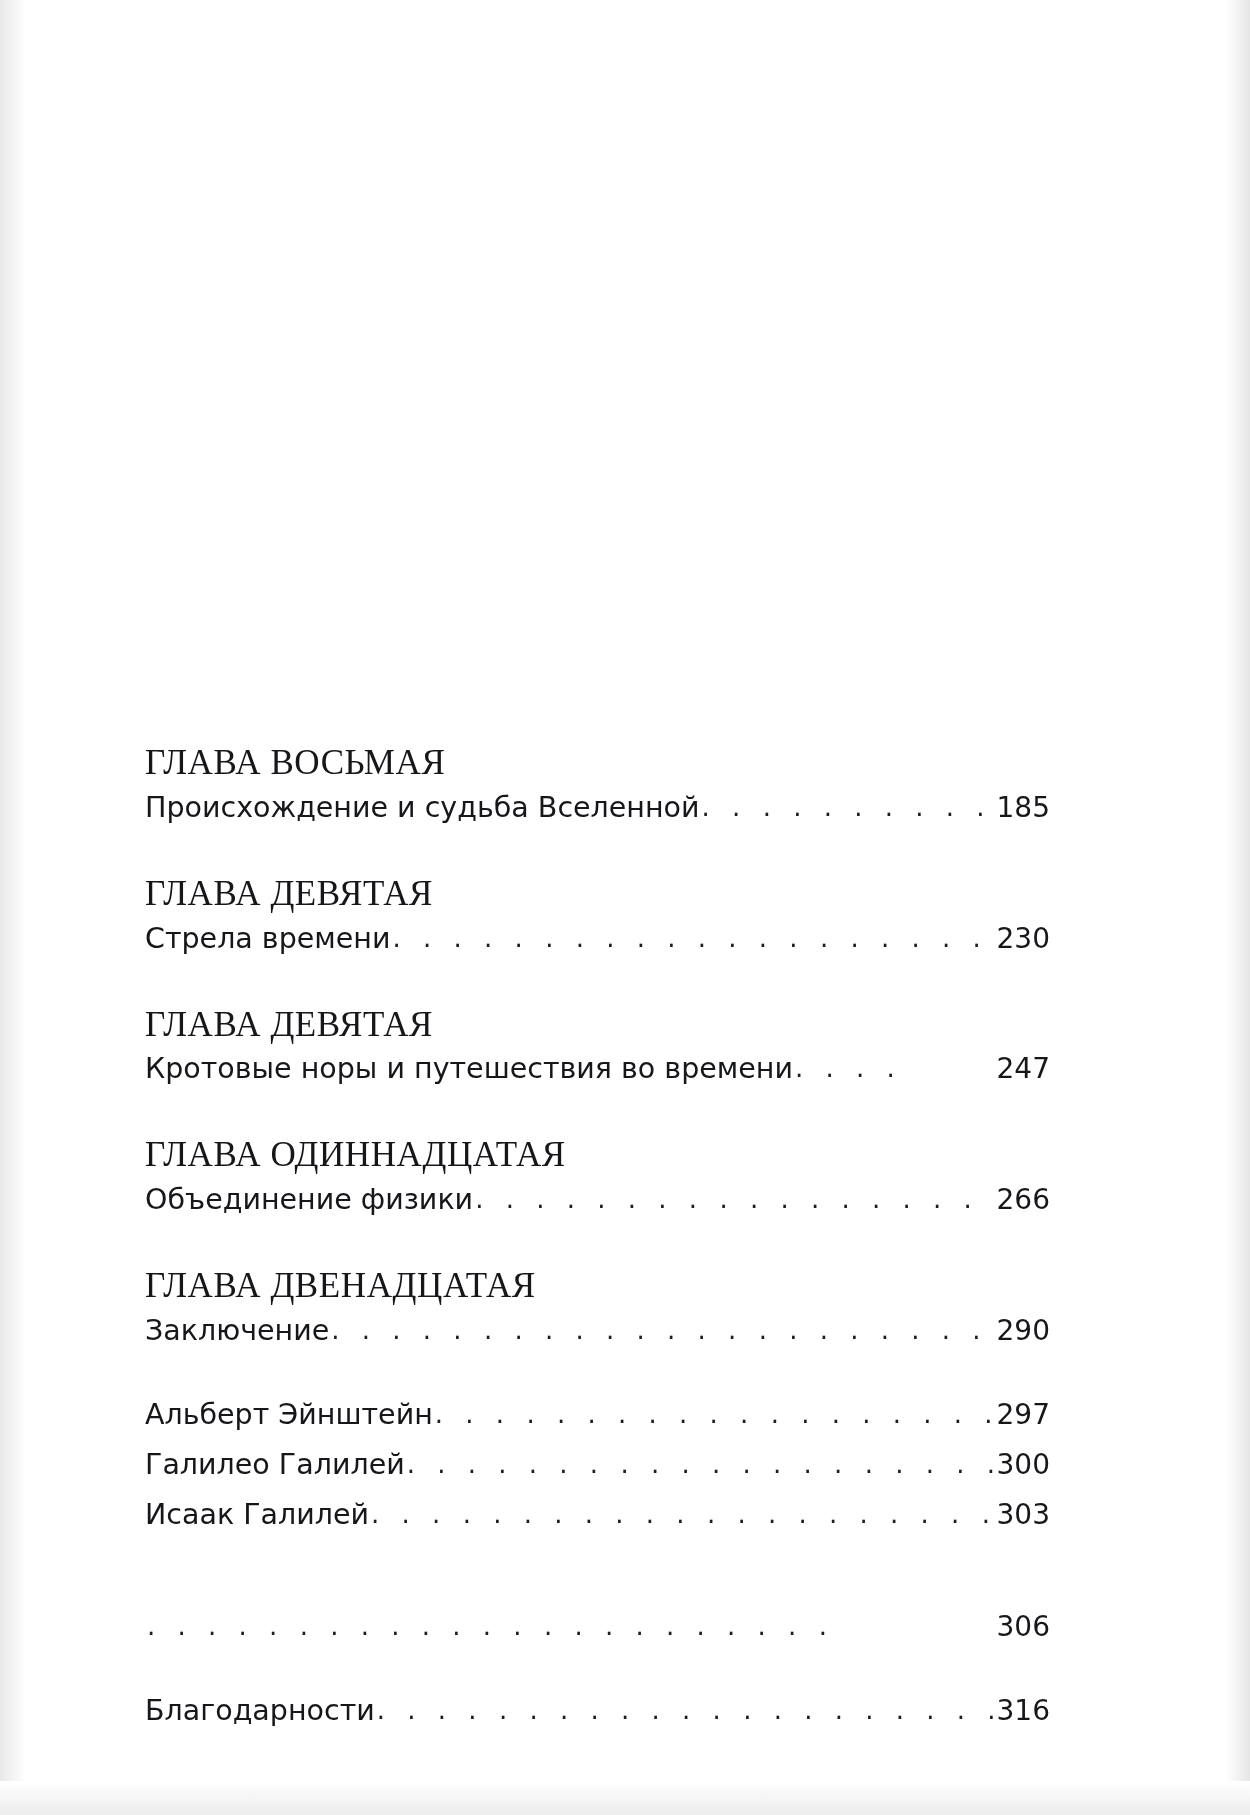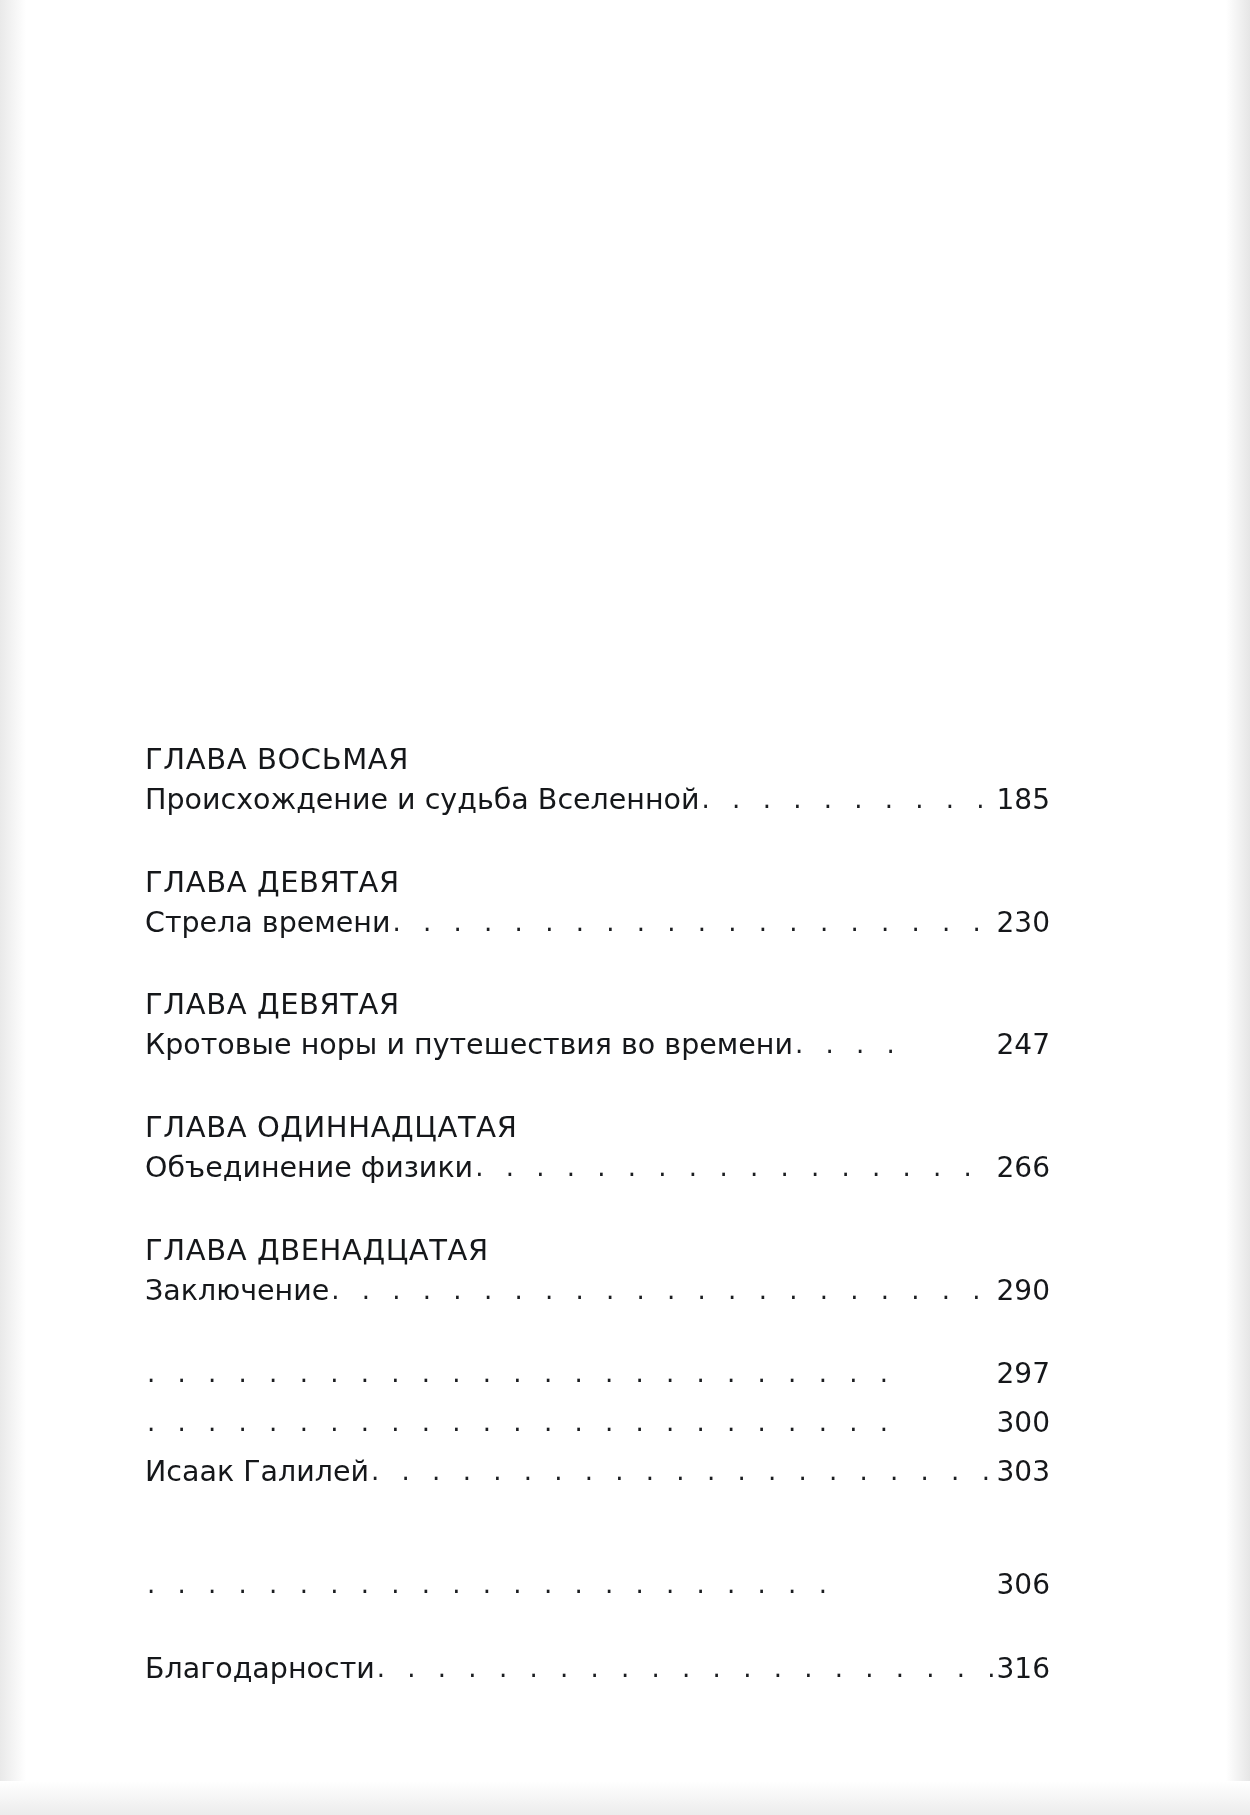--- a/index.html
+++ b/index.html
@@ -43,25 +43,26 @@
   }
 
   .entry-group {
     margin-bottom: 42px;
   }
   .entry-group:last-child {
     margin-bottom: 0;
   }
 
   .chapter-label {
-    font-size: 29px;
+    font-size: 35px;
     letter-spacing: 0.6px;
     color: #15171a;
     line-height: 1.34;
     white-space: nowrap;
+    font-family: Liberation Serif, serif;
   }
 
   .row {
     display: flex;
     align-items: baseline;
     width: 100%;
     font-size: 28.5px;
     color: #15171a;
     line-height: 1.46;
   }
@@ -146,24 +147,26 @@
       <div class="chapter-label">ГЛАВА ДВЕНАДЦАТАЯ</div>
       <div class="row">
         <span class="title">Заключение</span>
         <span class="leader">. . . . . . . . . . . . . . . . . . . . . . . . .</span>
         <span class="page-num">290</span>
       </div>
     </div>
 
     <div class="entry-group back-matter">
       <div class="row">
+        <span class="title">Альберт Эйнштейн</span>
         <span class="leader">. . . . . . . . . . . . . . . . . . . . . . . . .</span>
         <span class="page-num">297</span>
       </div>
       <div class="row">
+        <span class="title">Галилео Галилей</span>
         <span class="leader">. . . . . . . . . . . . . . . . . . . . . . . . .</span>
         <span class="page-num">300</span>
       </div>
       <div class="row">
         <span class="title">Исаак Галилей</span>
         <span class="leader">. . . . . . . . . . . . . . . . . . . . . . . . .</span>
         <span class="page-num">303</span>
       </div>
     </div>
 

